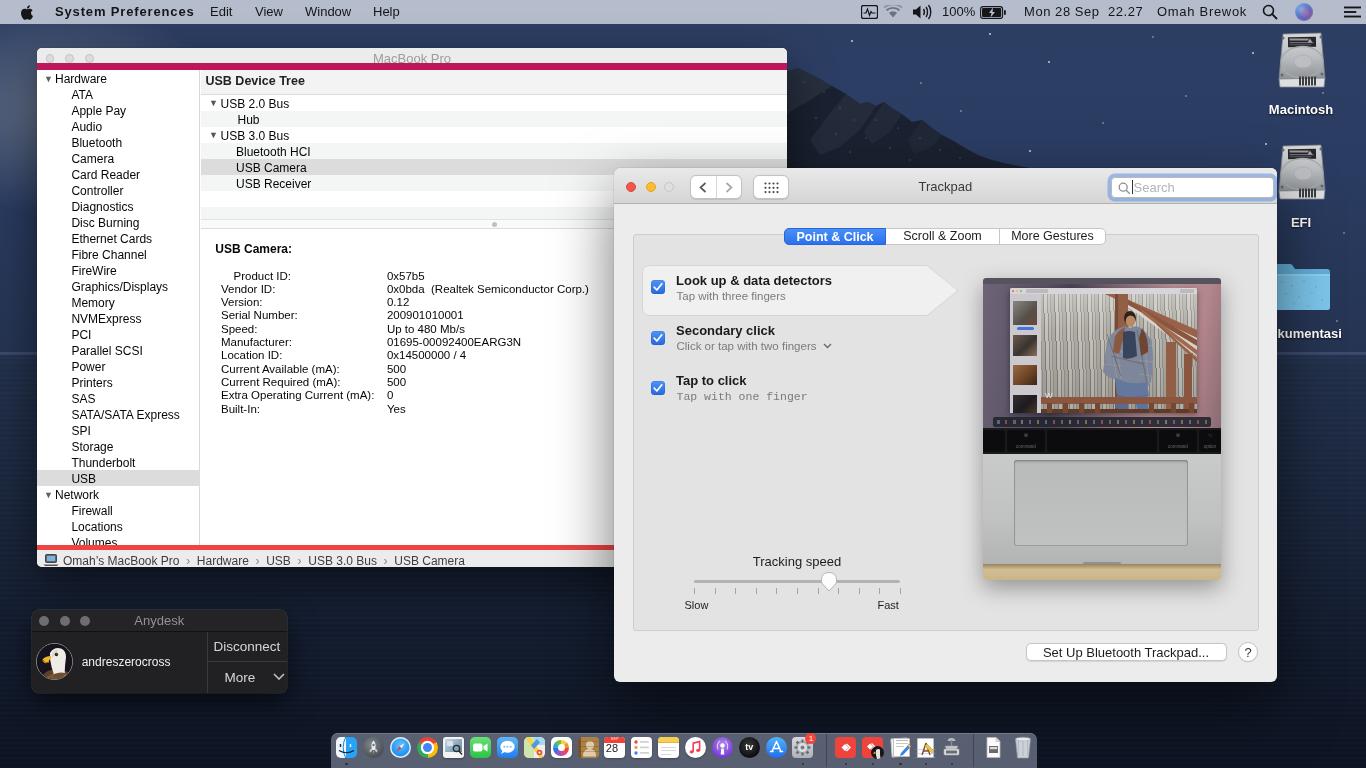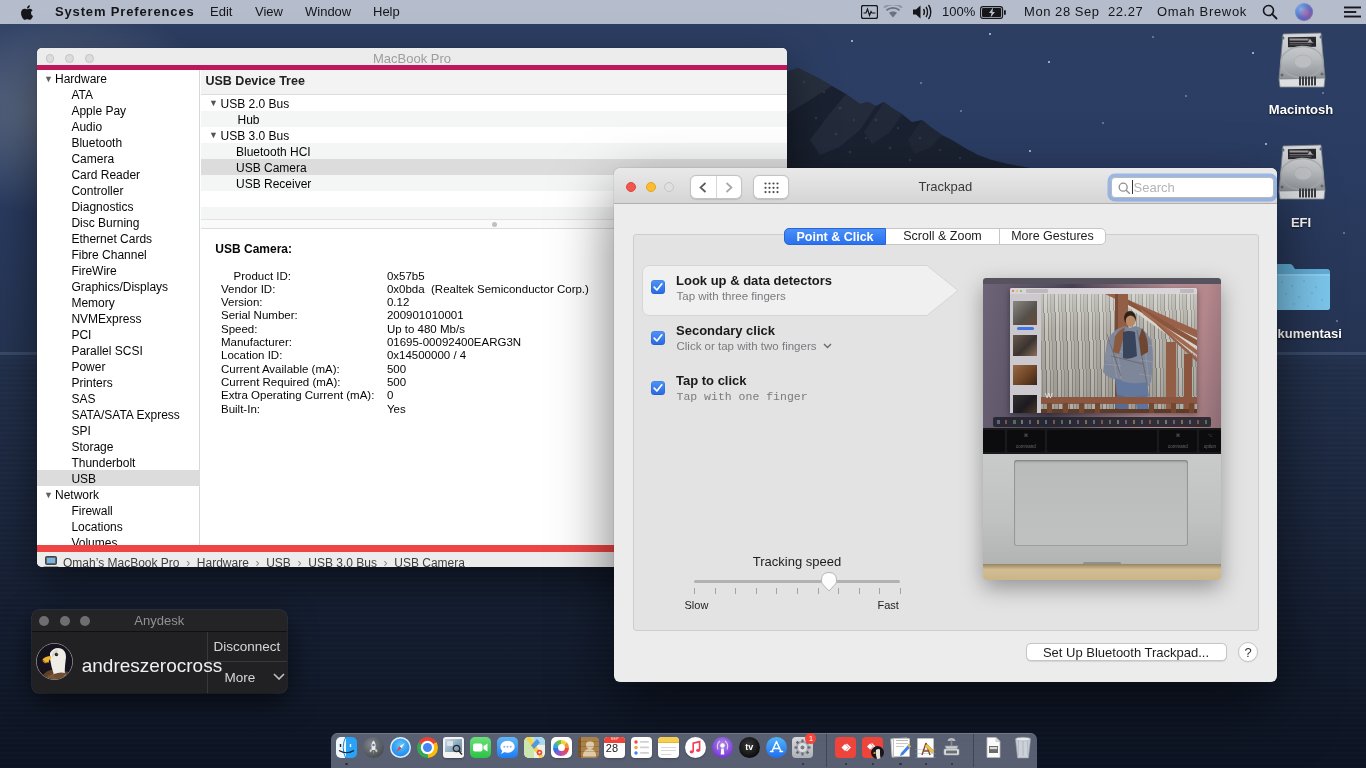--- a/index.html
+++ b/index.html
@@ -166,21 +166,21 @@
         <circle cx="40" cy="31" r="0.8"></circle>
         <circle cx="50" cy="38" r="0.8"></circle>
         <circle cx="22" cy="42" r="0.8"></circle>
         <circle cx="36" cy="44" r="0.8"></circle>
       </g>
 </svg>
 <div class="abs" style="left:1236px;top:326px;width:130px;text-align:center;font-size:13px;font-weight:bold;color:#fff;text-shadow:0 1px 2px rgba(0,0,0,0.8);">Dokumentasi</div>
 
 <div class="abs" style="left:37px;top:48px;width:750px;height:519px;border-radius:5px;background:#fff;box-shadow:0 18px 45px rgba(0,0,0,0.5),0 0 1px rgba(0,0,0,0.4);overflow:hidden;">
 
- <div class="abs" style="left:0;top:0;width:750px;height:22px;background:#ececec;border-bottom:5px solid #be185d;">
+ <div class="abs" style="left:0;top:0;width:750px;height:22px;background:#ececec;border-bottom:7px solid #be185d;">
   <div class="tl" style="left:8.6px;top:6.3px;width:8.8px;height:8.8px;background:#dcdcdd;border:0.5px solid #c4c4c6;"></div>
   <div class="tl" style="left:28.4px;top:6.3px;width:8.8px;height:8.8px;background:#dcdcdd;border:0.5px solid #c4c4c6;"></div>
   <div class="tl" style="left:47.9px;top:6.3px;width:8.8px;height:8.8px;background:#dcdcdd;border:0.5px solid #c4c4c6;"></div>
   <div class="abs" style="left:0;top:3px;width:750px;text-align:center;font-size:13px;color:#9d9d9d;">MacBook Pro</div>
  </div>
 
  <div class="abs" style="left:0;top:22px;width:162.5px;height:475.4px;background:#fff;border-right:1px solid #d8d8d8;font-size:12px;color:#060606;">
   <div class="abs" style="left:0;top:400.2px;width:162.5px;height:16px;background:#dcdcdc;"></div>
   <div class="abs" style="left:7px;top:3.5px;color:#606060;font-size:9px;">▼</div>
         <div class="abs" style="left:18px;top:1.8px;">Hardware</div>
@@ -257,21 +257,21 @@
   <div class="abs" style="left:20.5px;top:133.6px;">Current Available (mA):</div>
         <div class="abs" style="left:186.4px;top:133.6px;">500</div>
   <div class="abs" style="left:20.5px;top:146.9px;">Current Required (mA):</div>
         <div class="abs" style="left:186.4px;top:146.9px;">500</div>
   <div class="abs" style="left:20.5px;top:160.2px;">Extra Operating Current (mA):</div>
         <div class="abs" style="left:186.4px;top:160.2px;">0</div>
   <div class="abs" style="left:20.5px;top:173.5px;">Built-In:</div>
         <div class="abs" style="left:186.4px;top:173.5px;">Yes</div>
  </div>
 
- <div class="abs" style="left:0;top:497.4px;width:750px;height:21.6px;background:#ececec;border-top:7px solid #ef4444;font-size:12px;color:#3c3c3c;">
+ <div class="abs" style="left:0;top:497.4px;width:750px;height:21.6px;background:#ececec;border-top:5px solid #ef4444;font-size:12px;color:#3c3c3c;">
   <svg class="abs" style="left:6px;top:4px" width="16" height="13" viewBox="0 0 16 13">
    <rect x="2.5" y="0.5" width="11" height="8" rx="1" fill="#555" stroke="#444"></rect>
    <rect x="3.8" y="1.8" width="8.4" height="5.4" fill="#7ab3e0"></rect>
    <path d="M0.5,10.5 L15.5,10.5 L14,12 L2,12 Z" fill="#555"></path>
   </svg>
   <div class="abs" style="left:26px;top:3.5px;">Omah’s MacBook Pro &nbsp;<span style="color:#888">›</span>&nbsp; Hardware &nbsp;<span style="color:#888">›</span>&nbsp; USB &nbsp;<span style="color:#888">›</span>&nbsp; USB 3.0 Bus &nbsp;<span style="color:#888">›</span>&nbsp; USB Camera</div>
  </div>
 </div>
 
 <div class="abs" style="left:613.5px;top:168px;width:663.8px;height:514px;border-radius:6px;background:#ececec;box-shadow:0 25px 60px rgba(0,0,0,0.55),0 0 1px rgba(0,0,0,0.5);overflow:hidden;">
@@ -480,21 +480,21 @@
    <path d="M13,9 Q17,2.5 24,4.5 Q29,6.5 29,13 L28,22 Q27,28 29,33 L17,31 Q14,22 13,15 Z" fill="#efece5"></path>
    <path d="M15,11 Q16,6 21,5.5 L20,10 Q17,11 15,14 Z" fill="#d8d4cc"></path>
    <path d="M14,12 Q8,12 5.5,15.5 Q8,19 12,18.5 Q11,16 14,15 Z" fill="#eeb62f"></path>
    <path d="M5.5,15.5 Q5,17.5 7.5,19 Q9.5,19.5 11,18.7 Q8,18.5 6.5,16.5 Z" fill="#c08a1e"></path>
    <circle cx="19.5" cy="10.5" r="1.7" fill="#1e1812"></circle>
    <circle cx="20" cy="10" r="0.5" fill="#fff" opacity="0.8"></circle>
    <path d="M17,30 Q23,27.5 28,29 L29,33 Q22,35 17,33 Z" fill="#6e4e32"></path>
   </svg>
  </div>
  <div class="abs" style="left:50px;top:654px;"></div>
- <div class="abs" style="left:50.2px;top:45px;font-size:19px;color:#f0f0f0;">andreszerocross</div>
+ <div class="abs" style="left:50.2px;top:45px;font-size:12px;color:#f0f0f0;">andreszerocross</div>
  <div class="abs" style="left:176px;top:29.5px;width:79px;text-align:center;font-size:13.5px;color:#d6d6d8;">Disconnect</div>
  <div class="abs" style="left:169px;top:60px;width:79px;text-align:center;font-size:13.5px;color:#d6d6d8;">More</div>
  <svg class="abs" style="left:241px;top:63px" width="12" height="7" viewBox="0 0 12 7">
         <path d="M1,1 L6,6 L11,1" fill="none" stroke="#c0c0c2" stroke-width="1.6"></path>
       </svg>
 </div>
 
 <div class="abs" style="left:330.6px;top:732.5px;width:706.4px;height:35.5px;background:rgba(102,109,128,0.85);border-radius:7px 7px 0 0;box-shadow:inset 0 0.5px 0 rgba(255,255,255,0.3);"></div>
 <div class="abs" style="left:826px;top:734px;width:1px;height:33px;background:rgba(30,30,40,0.4);"></div>
 <div class="abs" style="left:973px;top:734px;width:1px;height:33px;background:rgba(30,30,40,0.4);"></div>

